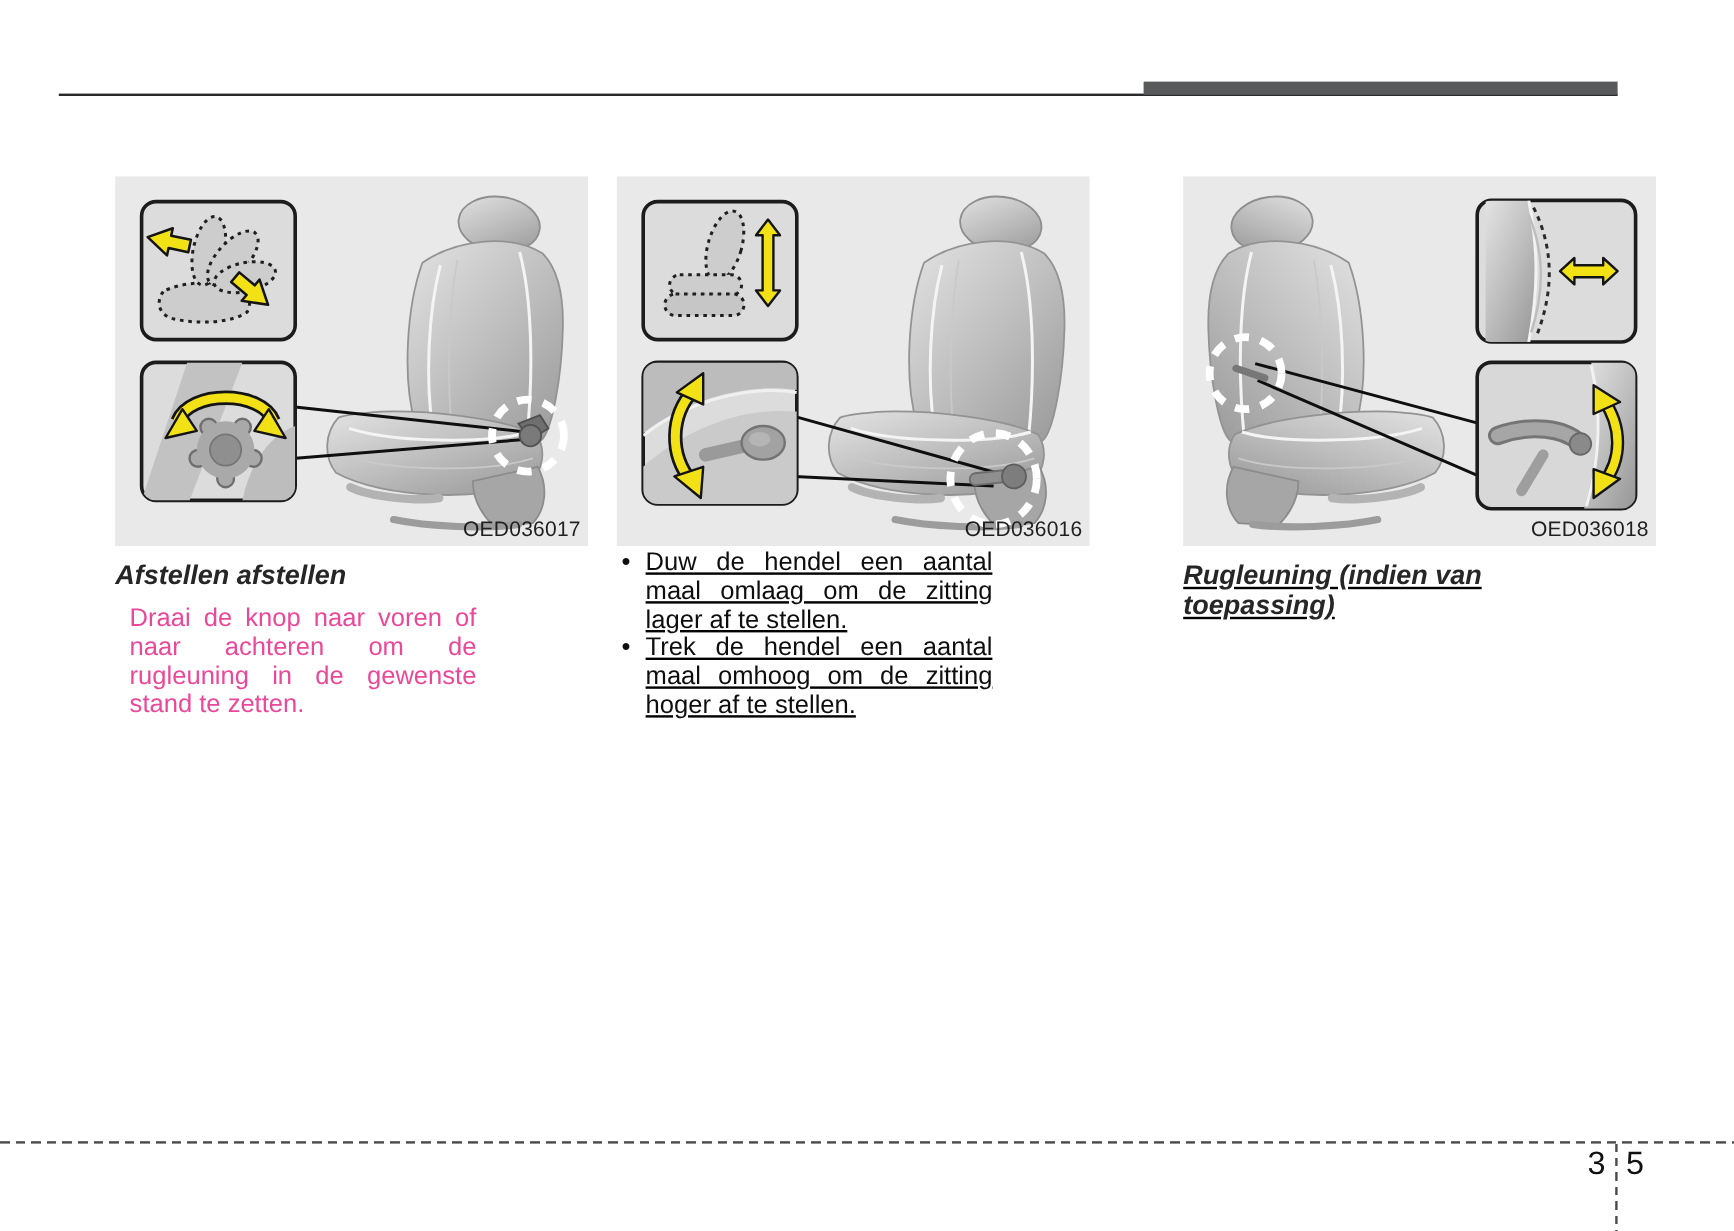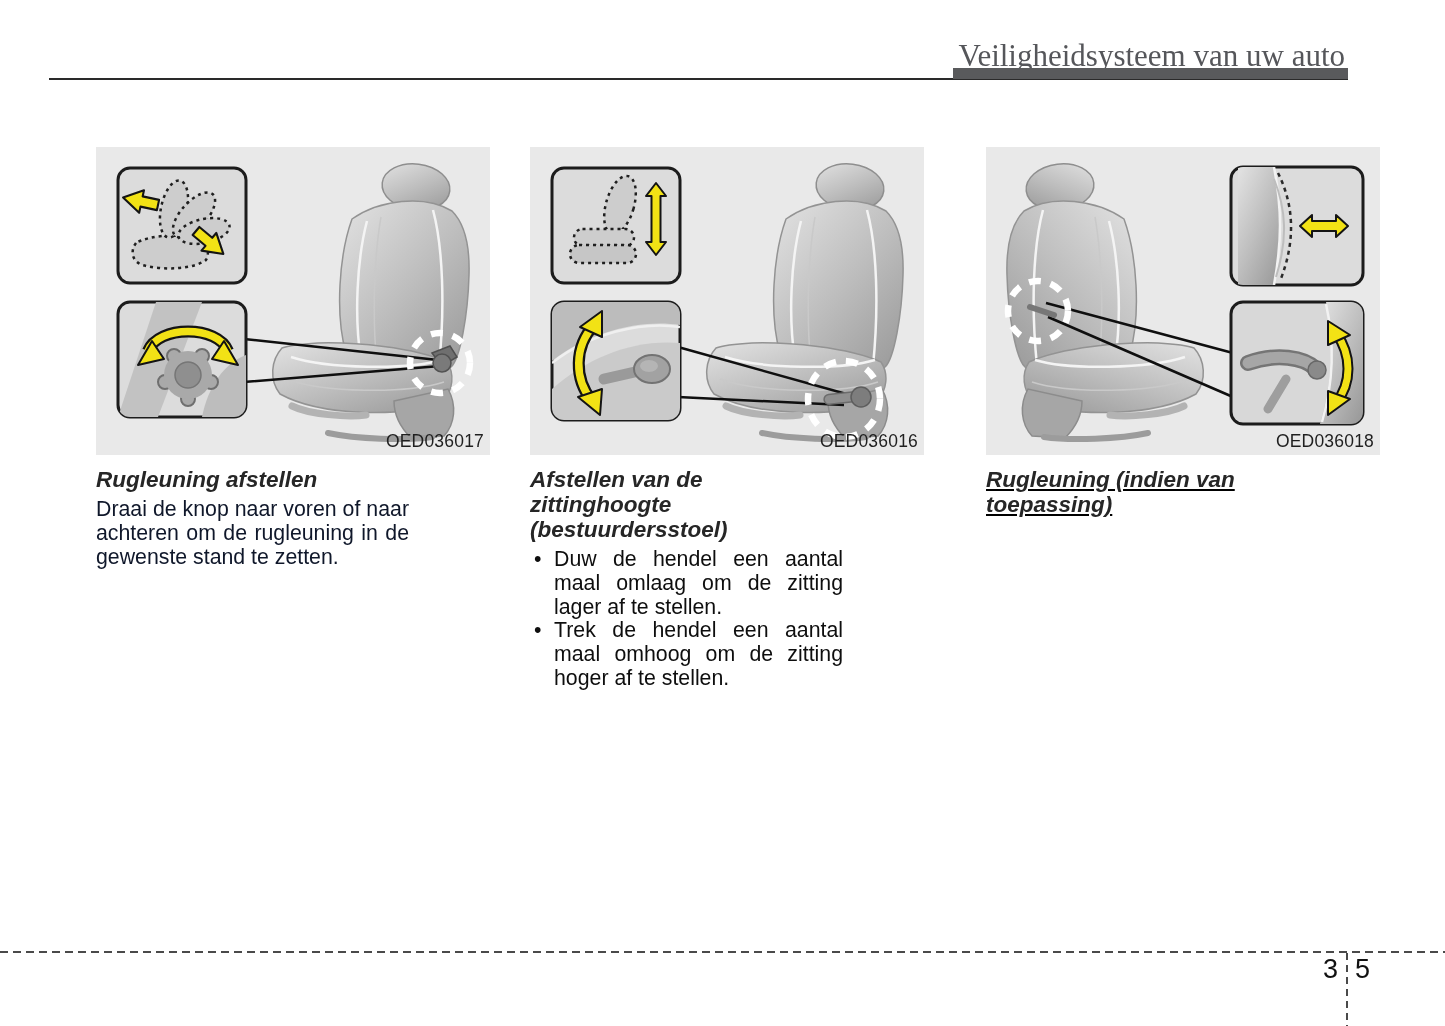--- a/index.html
+++ b/index.html
@@ -13,36 +13,36 @@
     position:absolute; top:38px; right:100px;
     font-family:"Liberation Serif", serif; font-size:31px; color:#55565a;
     white-space:nowrap;
   }
   .header-line { position:absolute; left:49px; top:78px; width:1299px; height:2px; background:#2a2a2a; }
   .header-bar  { position:absolute; left:953px; top:68px; width:395px; height:11px; background:#595a5c; }
 
   
   .col  { position:absolute; top:147px; width:313px; }
   .col1 { left:96px; }
-  .col2 { left:530px; }
+  .col2 { left:514px;text-decoration:underline; }
   .col3 { left:986px;text-decoration:underline; }
 
   .figure { position:relative; width:394px; height:308px; background:#e9e9e9; }
   .figure svg { display:block; }
   .figure-code {
     position:absolute; right:6px; bottom:3px;
     font-size:17.5px; color:#1f1f1f; letter-spacing:0.2px;
   }
 
   .heading {
     margin:12px 0 6px 0; font-size:22.5px; line-height:25px;
     font-weight:bold; font-style:italic; color:#262626;
   }
   .body-text {
-    margin:0; font-size:21.3px; line-height:23.8px; color:#0f172a;
+    margin:12px; font-size:21.3px; line-height:23.8px; color:#ec4899;
     text-align:justify;
   }
   ul.bullets { list-style:none; margin:2px 0 12px 0; padding:0; }
   ul.bullets li {
     position:relative; padding-left:24px; font-size:21.3px; line-height:23.8px;
     color:#0e0e0e; text-align:justify;
   }
   ul.bullets li::before { content:"\2022"; position:absolute; left:4px; top:0; }
 
   
@@ -61,21 +61,20 @@
   .page-num {
     position:absolute; top:956px; left:1355px;
     font-size:27px; line-height:1; color:#111;
   }
 </style>
 </head>
 <body>
 
 <div class="page">
 
-  <div class="header-title">Veiligheidsysteem van uw auto</div>
   <div class="header-line"></div>
   <div class="header-bar"></div>
 
   <div class="col col1">
     <div class="figure">
       <svg width="394" height="308" viewBox="0 0 394 308">
         <defs>
           <linearGradient id="g1" x1="0" y1="0" x2="0.85" y2="1">
             <stop offset="0" stop-color="#e3e3e3"></stop>
               <stop offset="0.55" stop-color="#bdbdbd"></stop>
@@ -146,21 +145,21 @@
               <path d="M52,204 C62,178 122,178 132,204" stroke="#141414" stroke-width="12" fill="none"></path>
               <path d="M52,204 C62,178 122,178 132,204" stroke="#f2e215" stroke-width="7.5" fill="none"></path>
               <path d="M42,218 L56,194 L68,212 Z" fill="#f2e215" stroke="#141414" stroke-width="2" stroke-linejoin="round"></path>
               <path d="M142,218 L128,194 L116,212 Z" fill="#f2e215" stroke="#141414" stroke-width="2" stroke-linejoin="round"></path>
             </g>
           </g>
         </g>
       </svg>
       <div class="figure-code">OED036017</div>
     </div>
-    <h3 class="heading">Rugleuning afstellen</h3>
+    <h3 class="heading">Afstellen afstellen</h3>
     <p class="body-text">Draai de knop naar voren of naar achteren om de rugleuning in de gewenste stand te zetten.</p>
   </div>
 
   <div class="col col2">
     <div class="figure">
       <svg width="394" height="308" viewBox="0 0 394 308">
         <defs>
           <clipPath id="cB2">
               <rect x="22" y="155" width="128" height="118" rx="12"></rect>
             </clipPath>
@@ -196,21 +195,20 @@
               <path d="M64,178 C44,200 44,232 62,254" stroke="#141414" stroke-width="12" fill="none"></path>
               <path d="M64,178 C44,200 44,232 62,254" stroke="#f2e215" stroke-width="7.5" fill="none"></path>
               <path d="M72,164 L50,180 L72,190 Z" fill="#f2e215" stroke="#141414" stroke-width="2" stroke-linejoin="round"></path>
               <path d="M70,268 L48,250 L72,242 Z" fill="#f2e215" stroke="#141414" stroke-width="2" stroke-linejoin="round"></path>
             </g>
           </g>
         </g>
       </svg>
       <div class="figure-code">OED036016</div>
     </div>
-    <h3 class="heading">Afstellen van de zittinghoogte (bestuurdersstoel)</h3>
     <ul class="bullets">
       <li>Duw de hendel een aantal maal omlaag om de zitting lager af te stellen.</li>
       <li>Trek de hendel een aantal maal omhoog om de zitting hoger af te stellen.</li>
     </ul>
   </div>
 
   <div class="col col3">
     <div class="figure">
       <svg width="394" height="308" viewBox="0 0 394 308">
         <defs>

